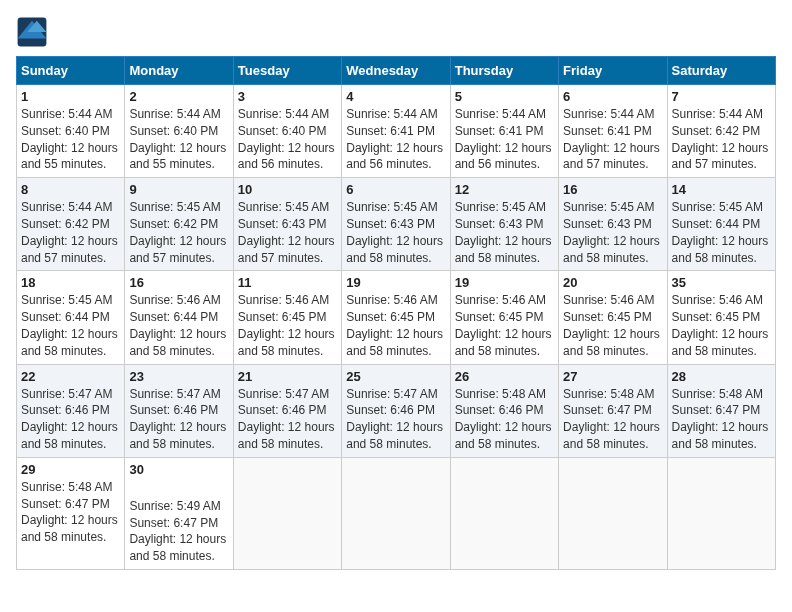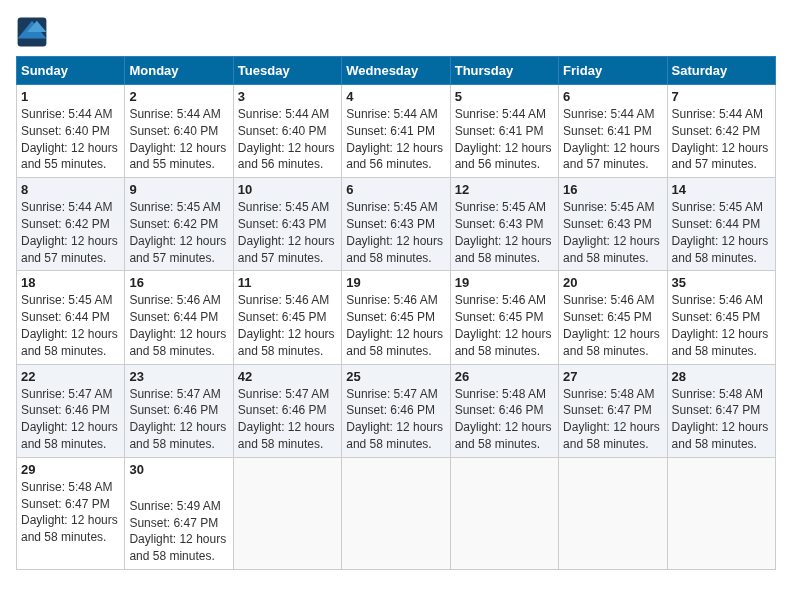--- a/index.html
+++ b/index.html
@@ -283,21 +283,21 @@
 and 58 minutes.</div>
         </td>
         <td>
           <span class="day-num">23</span>
           <div class="cell-text" style="white-space: pre-line;">Sunrise: 5:47 AM
 Sunset: 6:46 PM
 Daylight: 12 hours
 and 58 minutes.</div>
         </td>
         <td>
-          <span class="day-num">42</span>
+          <span class="day-num">21</span>
           <div class="cell-text" style="white-space: pre-line;">Sunrise: 5:47 AM
 Sunset: 6:46 PM
 Daylight: 12 hours
 and 58 minutes.</div>
         </td>
         <td>
           <span class="day-num">25</span>
           <div class="cell-text" style="white-space: pre-line;">Sunrise: 5:47 AM
 Sunset: 6:46 PM
 Daylight: 12 hours

